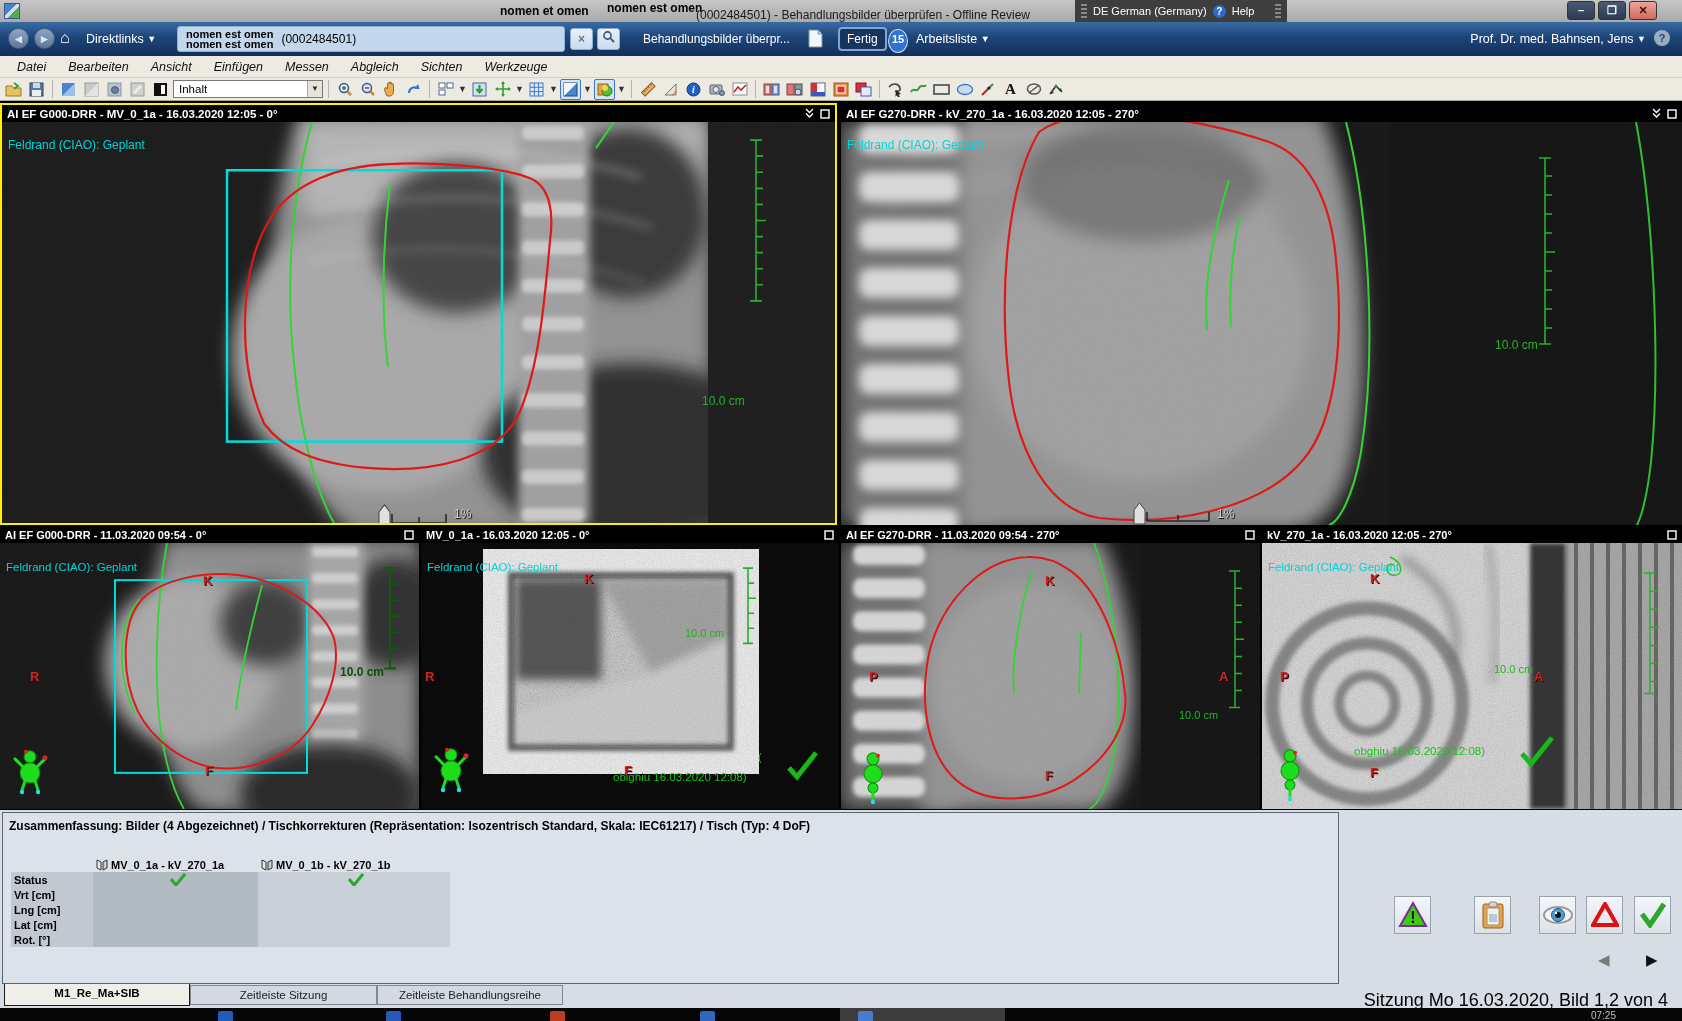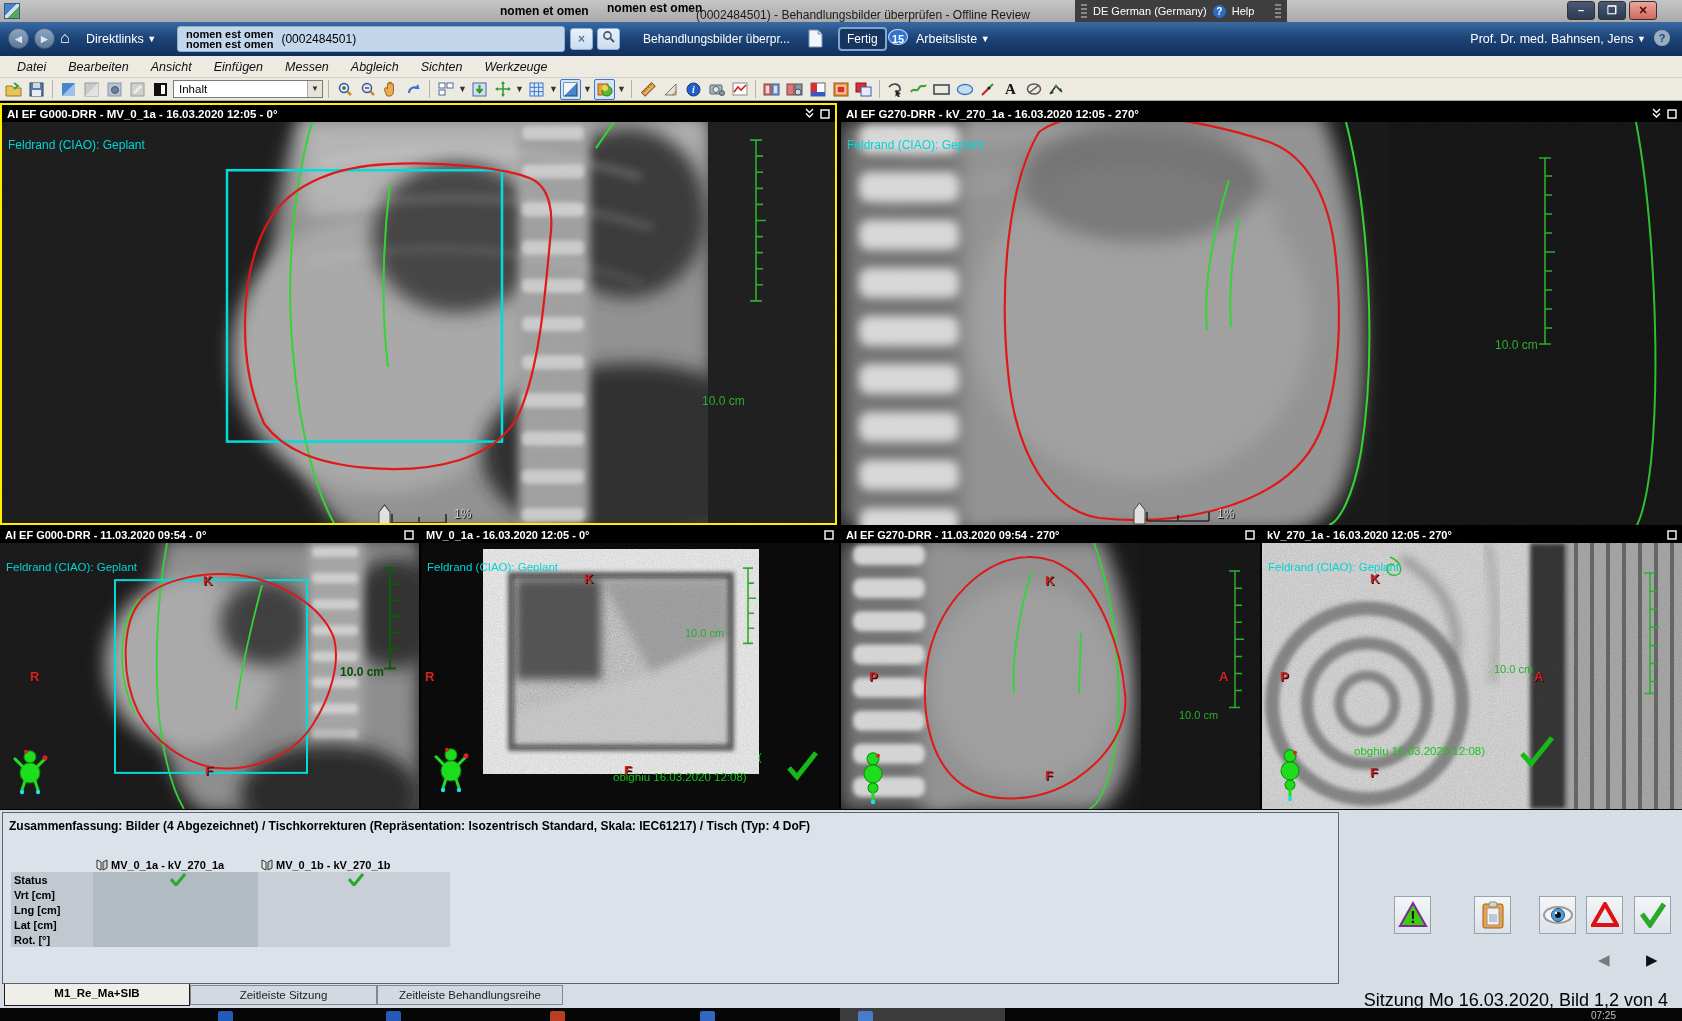--- a/index.html
+++ b/index.html
@@ -34,21 +34,21 @@
   #patfield{position:absolute;left:177px;top:4px;width:388px;height:26px;background:#c2d7ec;
             border:1px solid #8fb0cf;border-radius:3px;display:flex;align-items:center;padding:0 8px;color:#000;}
   #patnames{display:flex;flex-direction:column;line-height:10.5px;font-weight:bold;font-size:11px;}
   #patid{margin-left:8px;font-size:12px;}
   .fldbtn{position:absolute;top:6px;width:23px;height:22px;background:linear-gradient(#e9f1fa,#c9dcef);
           border:1px solid #8fb0cf;border-radius:3px;text-align:center;color:#5a7a9a;
           font:bold 12px/20px "Liberation Sans",sans-serif;}
   #tasklbl{position:absolute;left:643px;top:10px;font-size:12px;}
   #fertig{position:absolute;left:838px;top:5px;height:24px;padding:0 7px;background:#16365f;
           border:2px solid #7fa6d2;border-radius:4px;color:#fff;font:12px/20px "Liberation Sans",sans-serif;}
-  #badge15{position:absolute;left:888px;top:7px;width:20px;height:16px;border-radius:50%;background:#2f74d0;
+  #badge15{position:absolute;left:888px;top:7px;width:20px;height:24px;border-radius:50%;background:#2f74d0;
            border:1.5px solid #cfe0f5;color:#fff;font:bold 11px/18px "Liberation Sans",sans-serif;text-align:center;}
   #worklist{position:absolute;left:916px;top:10px;font-size:12.5px;}
   #userarea{position:absolute;right:36px;top:10px;font-size:12.5px;}
   #navhelp{position:absolute;right:12px;top:8px;width:16px;height:16px;border-radius:50%;background:#9aacc0;
            color:#1d4578;font:bold 11px/16px "Liberation Sans",sans-serif;text-align:center;}
   .carat{font-size:9px;vertical-align:1px;}
 
   
   #menubar{left:0;top:56px;width:1682px;height:22px;background:#eceae1;border-bottom:1px solid #d5d2c6;
            display:flex;align-items:center;padding-left:6px;color:#111;font-size:12.5px;}

